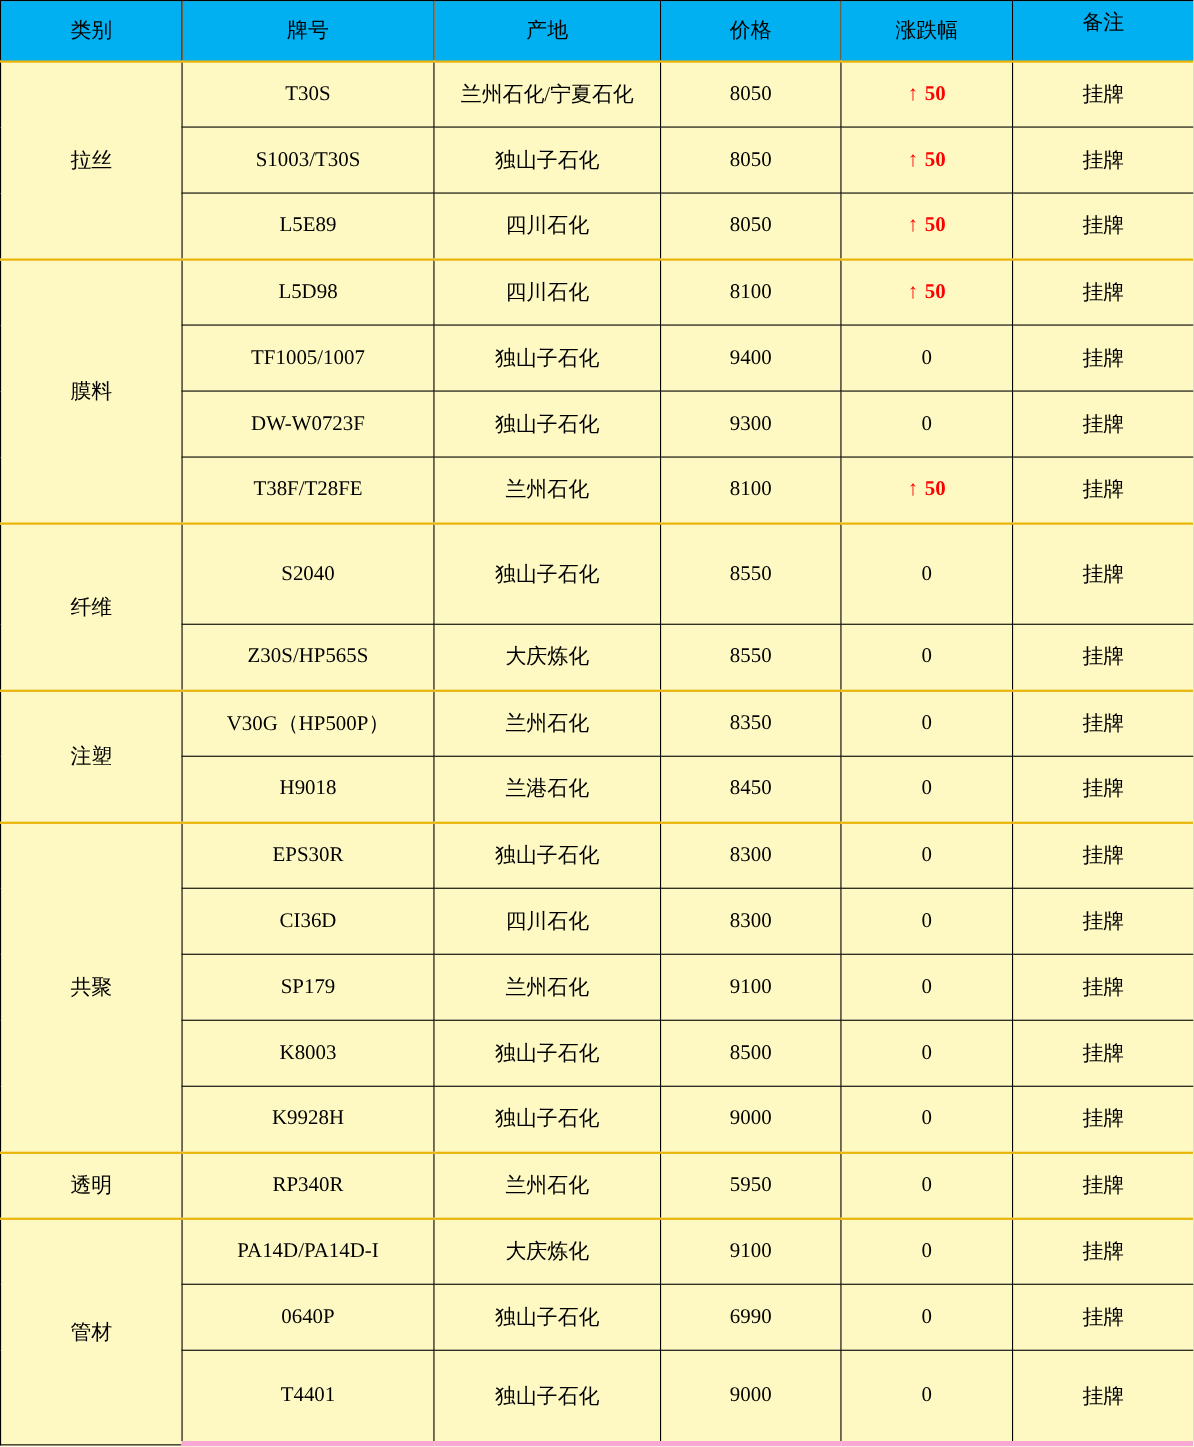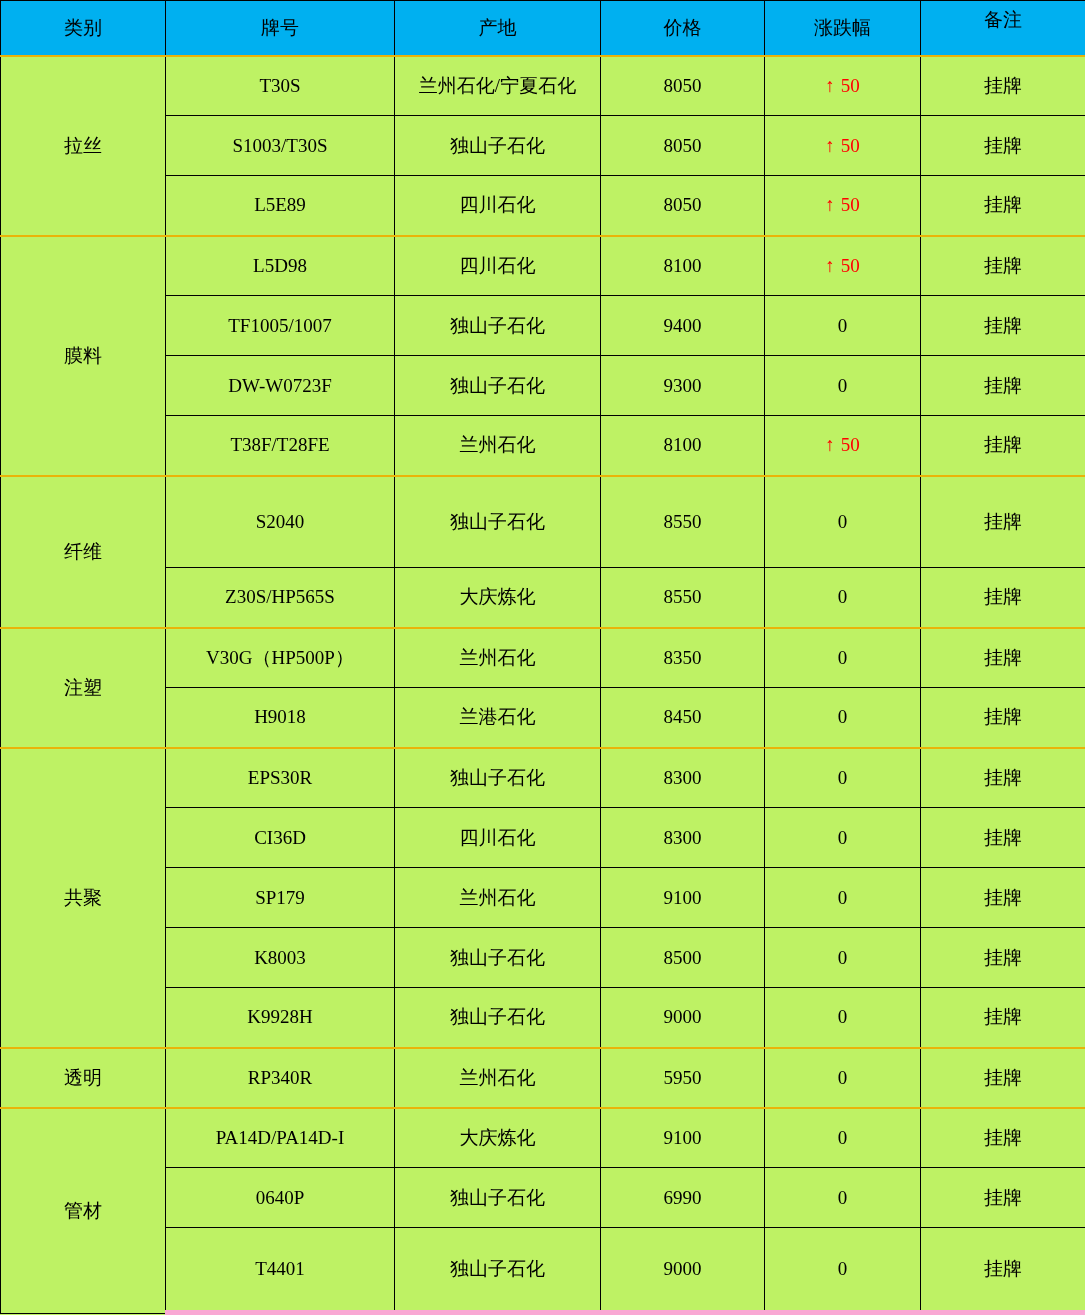--- a/index.html
+++ b/index.html
@@ -3,21 +3,21 @@
 <meta charset="utf-8">
 <style>
   html, body {
     margin: 0;
     padding: 0;
     background: #ffffff;
   }
   .sheet {
     width: 1085px;
     height: 1315px;
-    background: #bef264;
+    background: #fef9c3;
     overflow: hidden;
   }
   table.price-table {
     width: 1085px;
     border-collapse: collapse;
     table-layout: fixed;
     font-family: "Liberation Serif", "DejaVu Serif", serif;
     color: #000000;
   }
   table.price-table th,
@@ -45,21 +45,21 @@
   tbody tr.row-tall-2 { height: 86px; }
   tbody tr.group-top td { border-top: 2px solid #eab308; }
   tbody tr:last-child td { border-bottom: 8px solid #f9a8d4; }
   td.note-cell {
     vertical-align: top;
     padding-top: 5px;
     border-radius: 10px;
   }
   td.change-cell .chg-up {
     color: #ff0000;
-    font-weight: 400;
+    font-weight: 700;
   }
   td.change-cell .chg-arrow {
     color: #ff0000;
     font-weight: 400;
     margin-right: 6px;
   }
   td.change-cell .chg-zero {
     color: #000000;
     font-weight: 400;
   }

